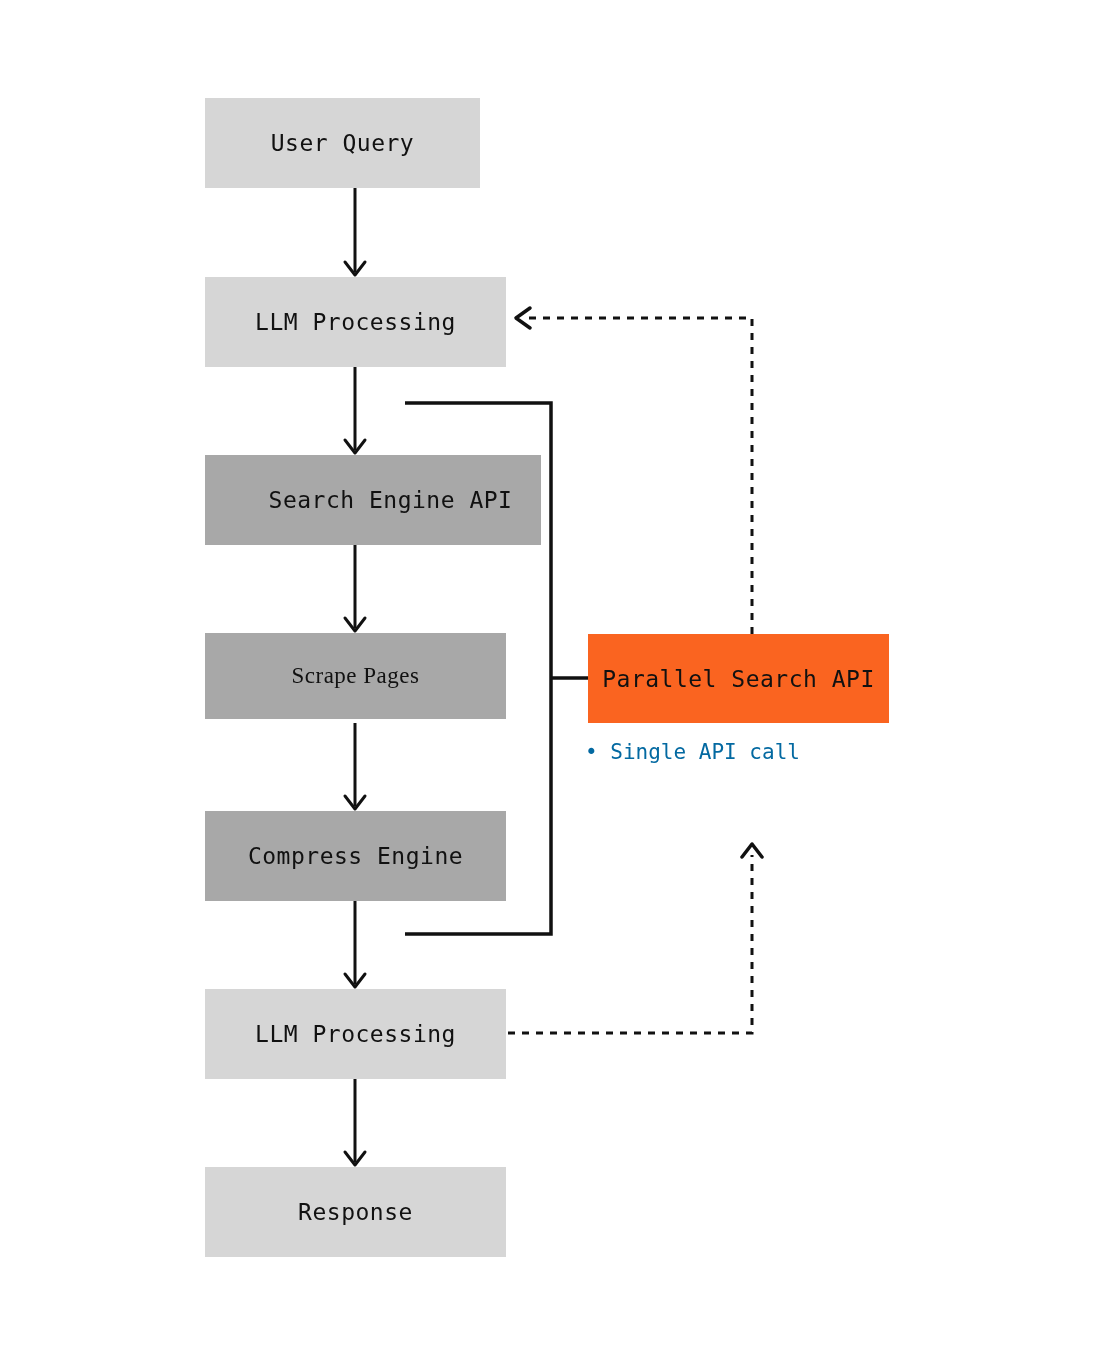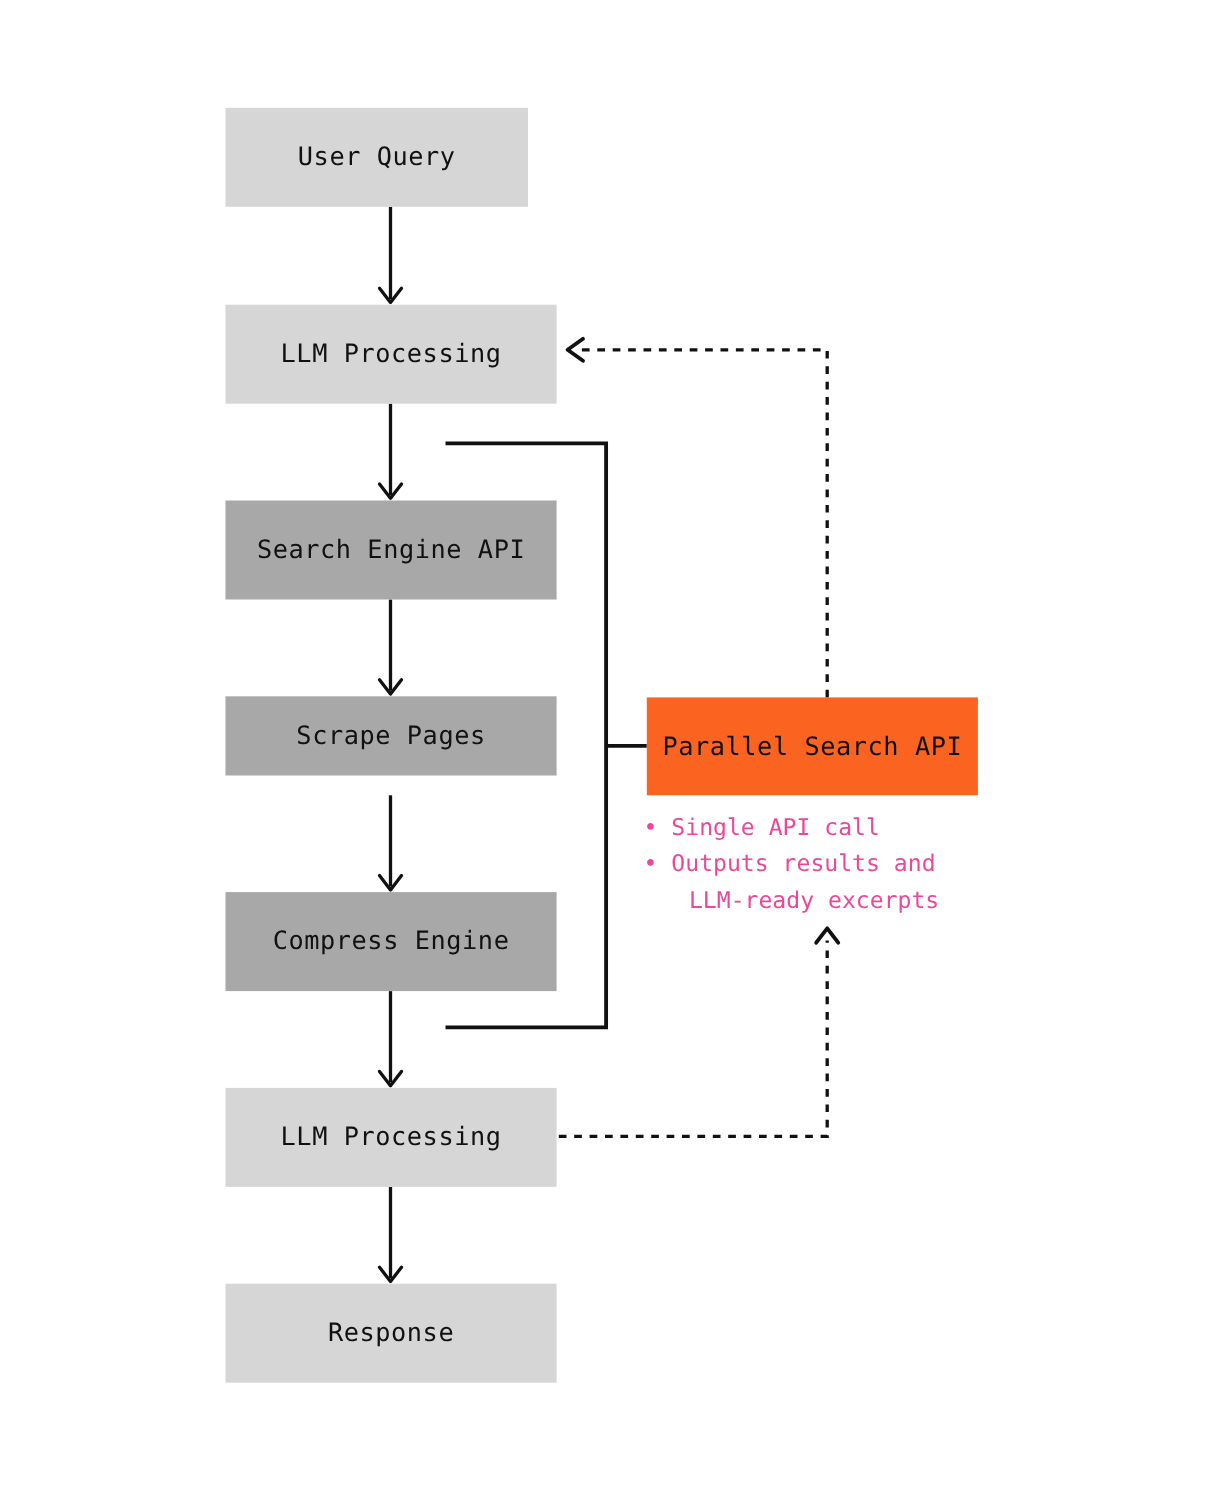--- a/index.html
+++ b/index.html
@@ -42,21 +42,21 @@
   }
 
   .bullets {
     position: absolute;
     left: 585px;
     top: 736px;
     width: 330px;
     font-family: "DejaVu Sans Mono", "Liberation Mono", monospace;
     font-size: 21px;
     line-height: 33px;
-    color: #ec4899;
+    color: #0369a1;
   }
   .bullet-row {
     display: block;
     white-space: pre-wrap;
     text-indent: -16px;
     padding-left: 16px;
   }
 </style>
 </head>
 <body>
@@ -107,25 +107,25 @@
   </svg>
 
   <div class="node light" style="left:205px; top:98px; width:275px; height:90px;">
     <span>User Query</span>
   </div>
 
   <div class="node light" style="left:205px; top:277px; width:301px; height:90px;">
     <span>LLM Processing</span>
   </div>
 
-  <div class="node medium" style="left:205px; top:455px; width:301px; height:90px;">
+  <div class="node medium" style="left:205px; top:455px; width:301px; height:90px;padding-left:35px;">
     <span>Search Engine API</span>
   </div>
 
-  <div class="node medium" style="left:205px; top:633px; width:301px; height:72px;">
+  <div class="node medium" style="left:205px; top:633px; width:301px; height:86px;font-family:Liberation Serif, serif;">
     <span>Scrape Pages</span>
   </div>
 
   <div class="node medium" style="left:205px; top:811px; width:301px; height:90px;">
     <span>Compress Engine</span>
   </div>
 
   <div class="node light" style="left:205px; top:989px; width:301px; height:90px;">
     <span>LLM Processing</span>
   </div>
@@ -133,17 +133,15 @@
   <div class="node accent" style="left:588px; top:634px; width:301px; height:89px;">
     <span>Parallel Search API</span>
   </div>
 
   <div class="node light" style="left:205px; top:1167px; width:301px; height:90px;">
     <span>Response</span>
   </div>
 
   <div class="bullets">
     <span class="bullet-row">• Single API call</span>
-    <span class="bullet-row">• Outputs results and
-  LLM-ready excerpts</span>
   </div>
 
 </div>
 
 </body></html>

